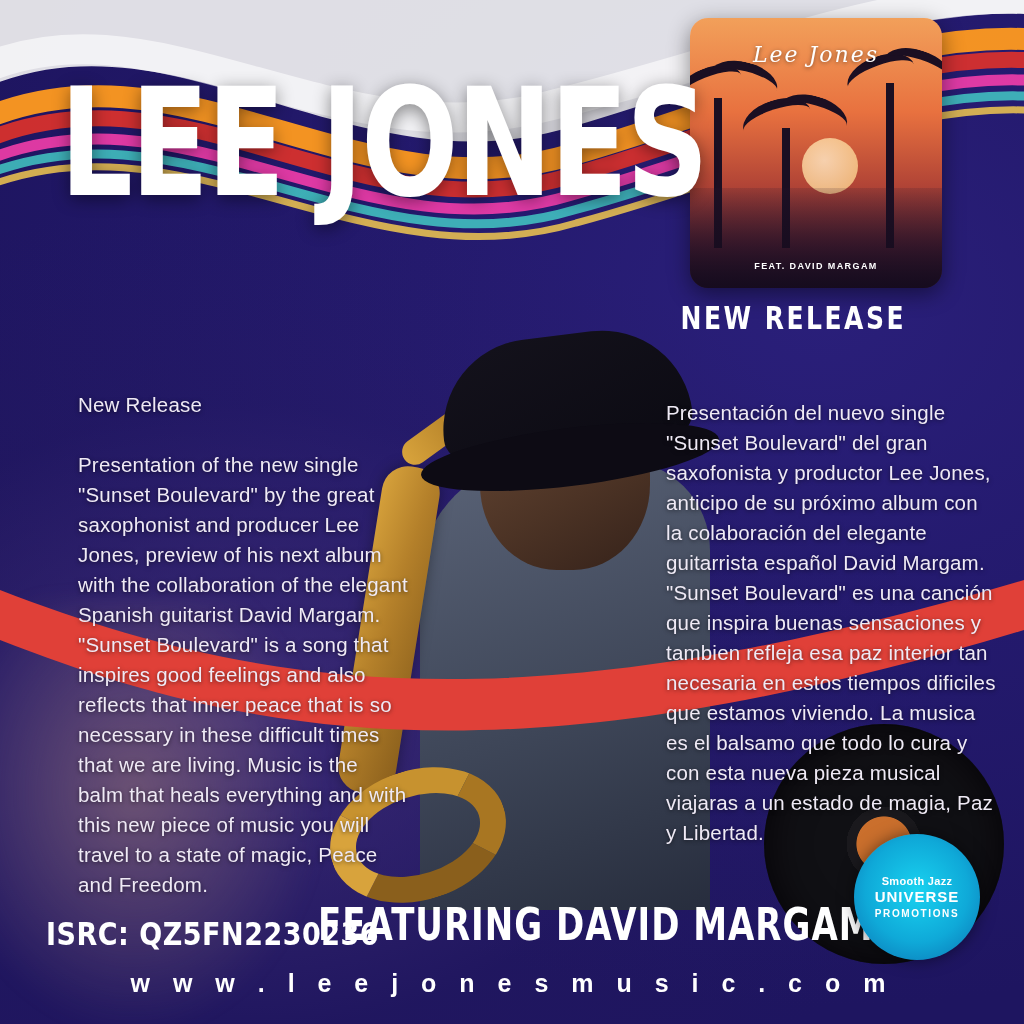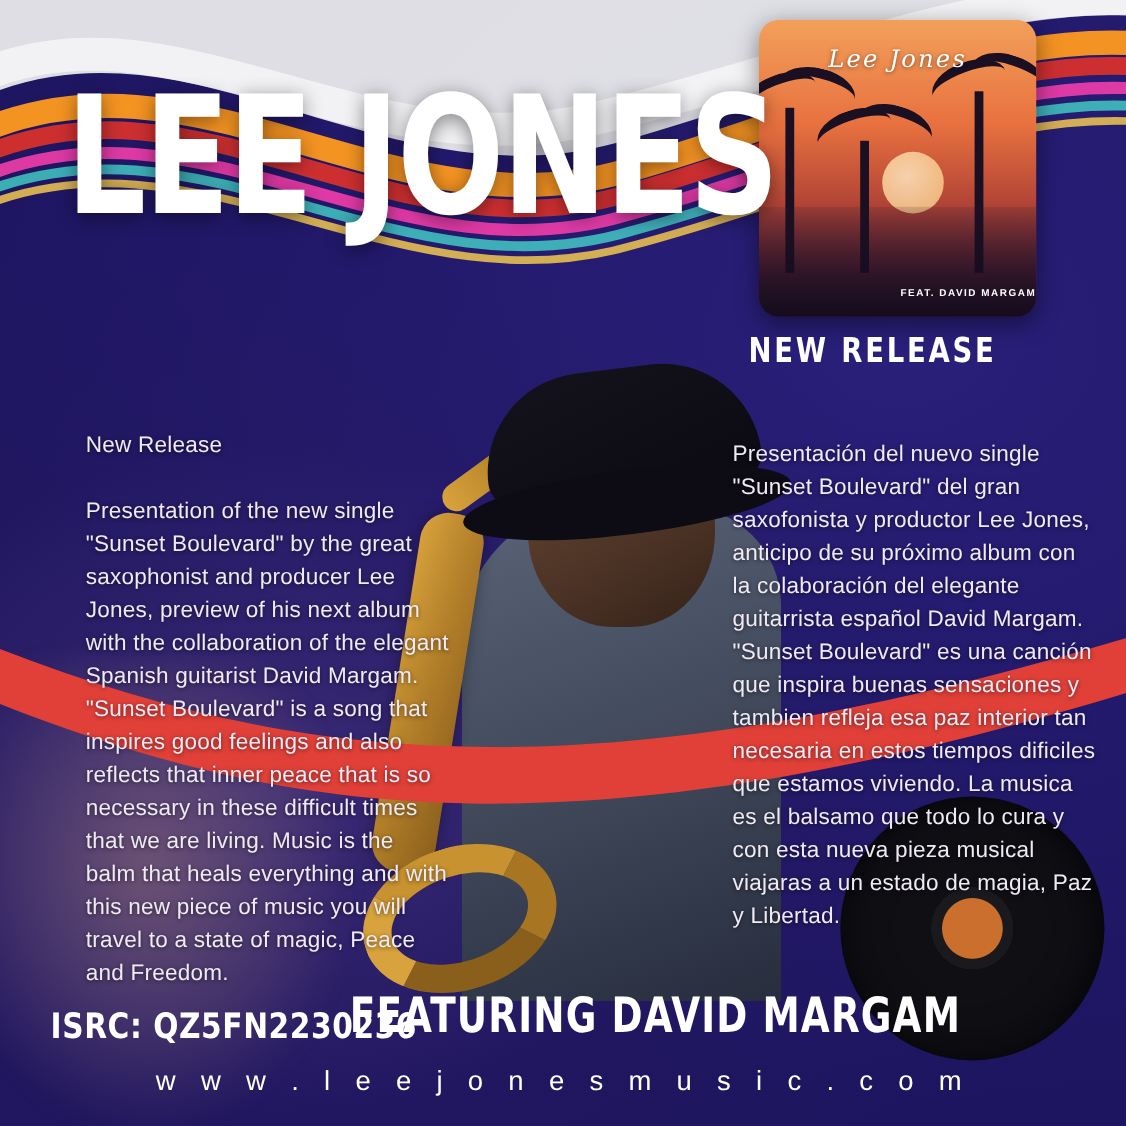--- a/index.html
+++ b/index.html
@@ -144,21 +144,21 @@
     text-align: center;
     color: #fff;
     font-family: "DejaVu Serif", serif;
     font-style: italic;
     font-size: 22px;
     line-height: 22px;
     text-shadow: 0 1px 5px rgba(0,0,0,0.6);
   }
   .album-feat {
     position: absolute; left: 0; right: 0; top: 243px;
-    text-align: right;
+    text-align: center;
     color: #fff;
     font-size: 9px;
     letter-spacing: 1.4px;
     font-weight: bold;
   }
 
   
   .headline {
     position: absolute; left: 60px; top: 72px;
     color: #ffffff;
@@ -223,21 +223,21 @@
     font-weight: bold;
     font-size: 34px;
     letter-spacing: 1px;
     transform: scaleY(1.3);
     transform-origin: left bottom;
   }
   .website {
     position: absolute; left: 0; right: 0; bottom: 26px;
     text-align: center;
     color: #ffffff;
-    font-weight: normal;
+    font-weight: bold;
     font-size: 25px;
     letter-spacing: 8px;
   }
 
   
   .badge {
     position: absolute; right: 44px; bottom: 64px;
     width: 126px; height: 126px;
     border-radius: 50%;
     background: radial-gradient(circle at 50% 45%, #19d2f0 0%, #0fa9d8 55%, #0b6fb0 100%);
@@ -312,14 +312,19 @@
 
   <div class="col col-right">
     <div>Presentación del nuevo single "Sunset Boulevard" del gran saxofonista y productor Lee Jones, anticipo de su próximo album con la colaboración del elegante guitarrista español David Margam.
 "Sunset Boulevard" es una canción que inspira buenas sensaciones y tambien refleja esa paz interior tan necesaria en estos tiempos dificiles que estamos viviendo. La musica es el balsamo que todo lo cura y con esta nueva pieza musical viajaras a un estado de magia, Paz y Libertad.</div>
   </div>
 
   <div class="isrc">ISRC: QZ5FN2230236</div>
   <div class="featuring">FEATURING DAVID MARGAM</div>
   <div class="website">w w w . l e e j o n e s m u s i c . c o m</div>
 
+  <div class="badge">
+    <div class="b1">Smooth Jazz</div>
+    <div class="b2">UNIVERSE</div>
+    <div class="b3">PROMOTIONS</div>
+  </div>
 
 </div>
 
 </body></html>

